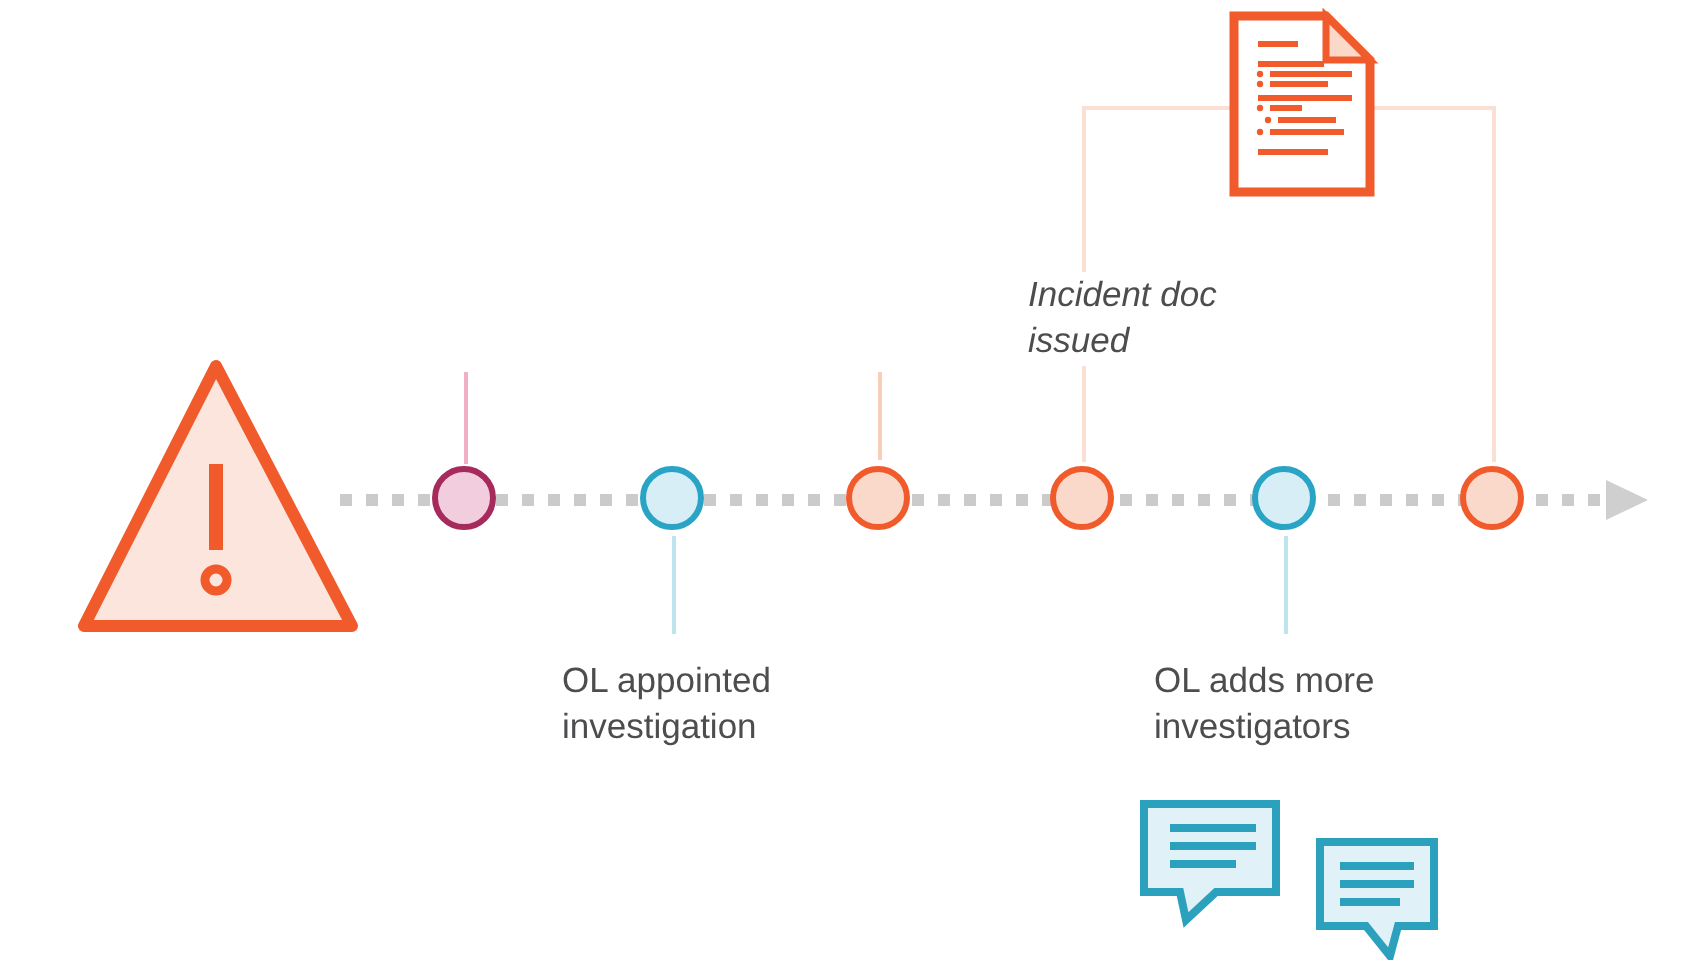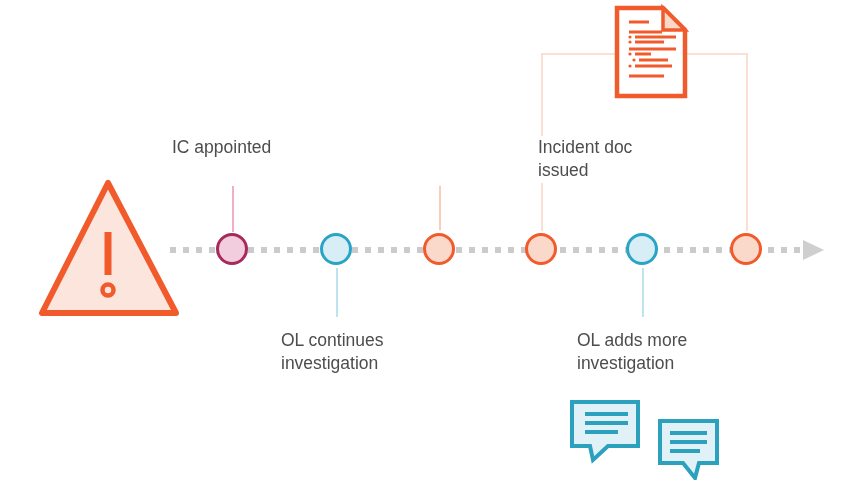--- a/index.html
+++ b/index.html
@@ -45,21 +45,21 @@
   .bracket-left{left:541px;top:53px;height:178px;}
   .bracket-right{left:746px;top:53px;height:178px;}
   .bracket-top{left:541px;top:53px;width:207px;}
   
   .evt-label{
     position:absolute;font-size:17.5px;line-height:1.33;
     background:#ffffff;letter-spacing:0px;
   }
   .lbl-ic{left:172px;top:136px;width:135px;}
   .lbl-comms{left:361px;top:138px;width:112px;}
-  .lbl-issued{left:538px;top:136px;width:124px;}
+  .lbl-issued{left:514px;top:136px;width:124px;font-style:italic;}
   .lbl-updated{left:696px;top:131px;width:124px;}
   .lbl-ol1{left:281px;top:329px;width:148px;}
   .lbl-ol2{left:577px;top:329px;width:150px;}
   
   .icon{position:absolute;}
   .ic-warning{left:33px;top:176px;}
   .ic-doc{left:612px;top:4px;}
   .ic-bubble1{left:568px;top:398px;}
   .ic-bubble2{left:657px;top:418px;}
 </style>
@@ -73,24 +73,23 @@
   <div class="vline c-bracket bracket-right"></div>
 
   <div class="dashes"></div>
   <div class="arrowhead"></div>
 
   <div class="vline c-pink conn-ic"></div>
   <div class="vline c-orange conn-comms"></div>
   <div class="vline c-blue conn-ol1"></div>
   <div class="vline c-blue conn-ol2"></div>
 
-  <div class="evt-label lbl-ic">IC appointed</div>
-  <div class="evt-label lbl-ol1">OL continues investigation</div>
+  <div class="evt-label lbl-ol1">OL appointed investigation</div>
   <div class="evt-label lbl-issued">Incident doc issued</div>
-  <div class="evt-label lbl-ol2">OL  adds more investigation</div>
+  <div class="evt-label lbl-ol2">OL  adds more investigators</div>
 
   <div class="node magenta n0"></div>
   <div class="node teal n1"></div>
   <div class="node orange n2"></div>
   <div class="node orange n3"></div>
   <div class="node teal n4"></div>
   <div class="node orange n5"></div>
 
   <div class="icon ic-warning">
     <svg width="152" height="146" viewBox="0 0 152 146">

